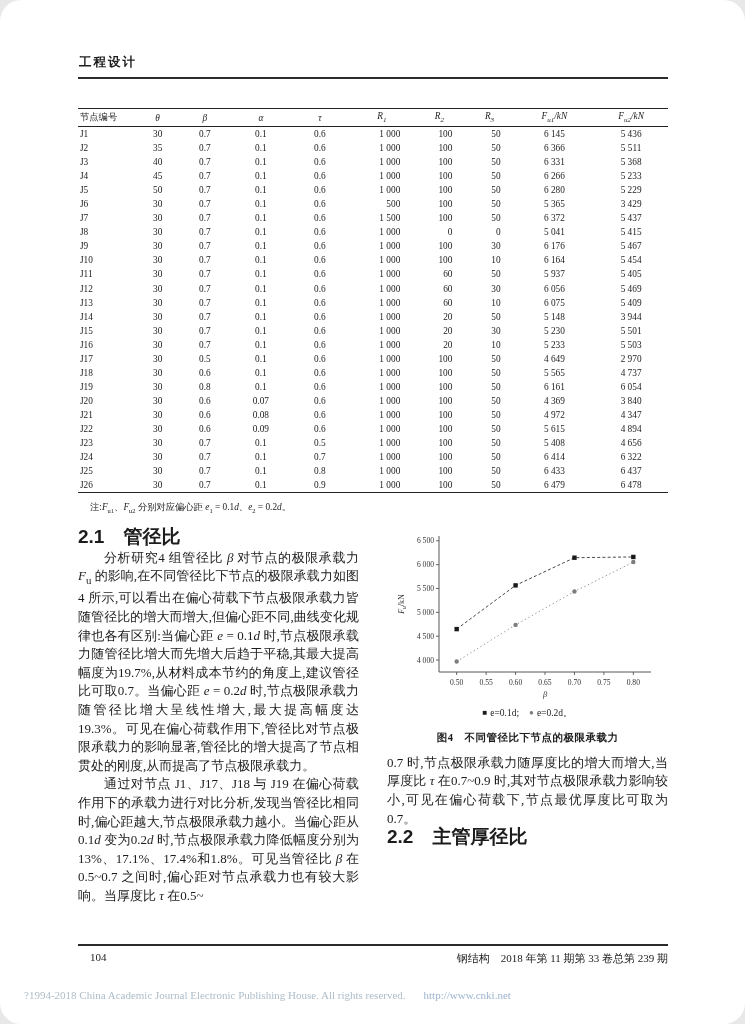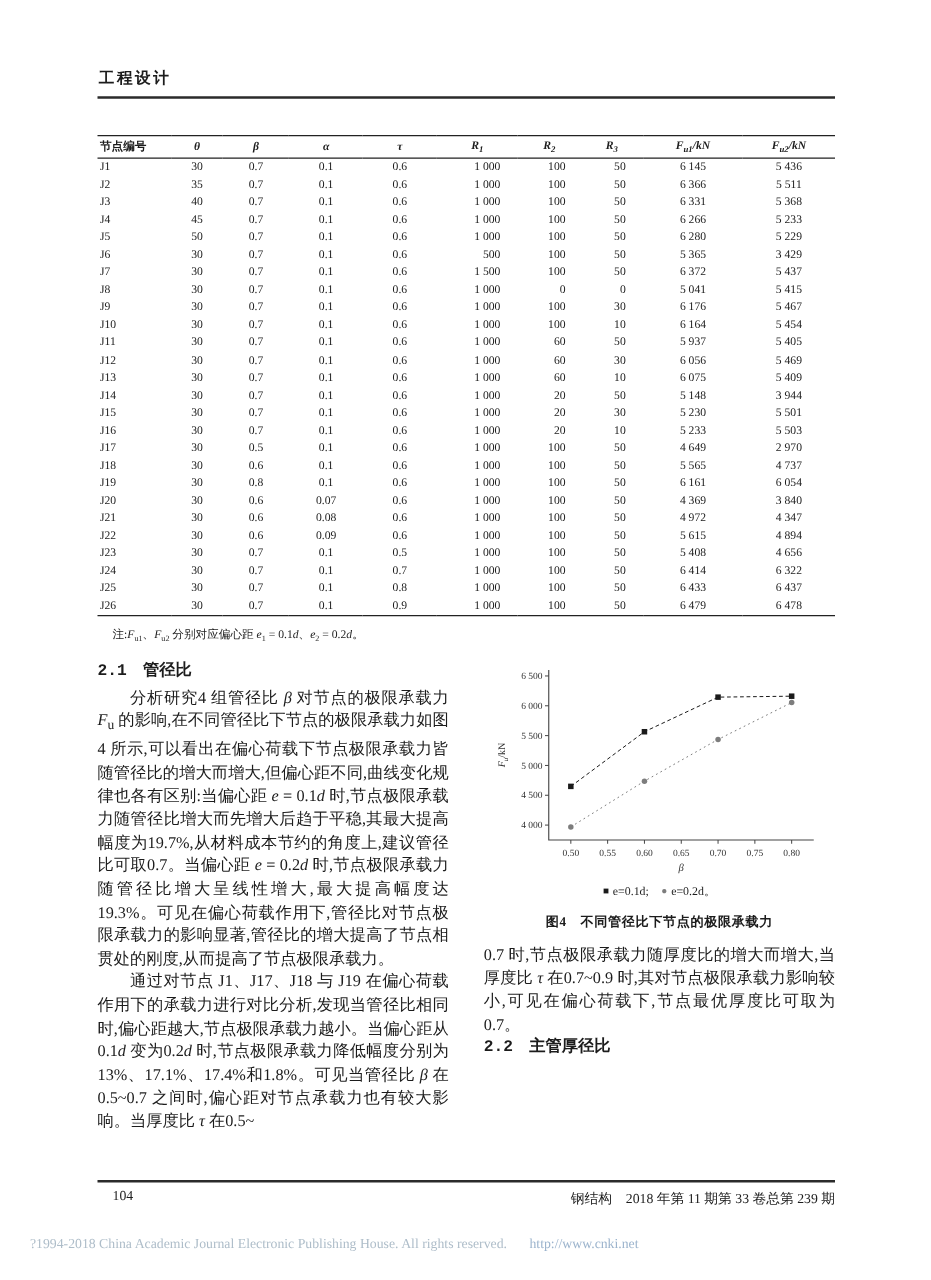--- a/index.html
+++ b/index.html
@@ -1,39 +1,39 @@
 <!DOCTYPE html>
 <html><head>
 <meta charset="utf-8">
 <style>
   html,body{margin:0;padding:0;background:#e8e8e8;}
   .page{position:relative;width:745px;height:1024px;background:#ffffff;margin:0 auto;
-        font-family:"Liberation Serif","DejaVu Serif",serif;color:#1c1c1c;overflow:hidden;}
+        font-family:"Liberation Serif","DejaVu Serif",serif;color:#1c1c1c;overflow:hidden;border-radius:21px;}
   .runhead{position:absolute;left:79px;top:54px;font-size:12.5px;font-weight:bold;letter-spacing:2px;}
   .head-rule{position:absolute;left:78px;top:77px;width:590px;height:2px;background:#2b2b2b;}
   .tbl-caption{position:absolute;left:78px;top:90px;width:590px;text-align:center;
                font-size:11.5px;font-weight:bold;letter-spacing:1px;}
   table.results{position:absolute;left:78px;top:108px;width:590px;border-collapse:collapse;
                 font-size:9.3px;border-top:1.8px solid #222;border-bottom:1.8px solid #222;}
   table.results thead tr{border-bottom:1px solid #222;}
-  table.results th{font-weight:bold;height:17px;padding:0;text-align:center;}
+  table.results th{font-weight:normal;height:17px;padding:0;text-align:center;}
   table.results th.sym{font-style:italic;}
   table.results th:first-child{text-align:left;padding-left:2px;}
   table.results td{height:14.05px;padding:0;text-align:center;line-height:14.05px;}
   table.results td:first-child{text-align:left;padding-left:2px;}
   table.results td.r1,table.results th sub{font-size:7px;}
   td.num-r{text-align:right !important;}
   .note{position:absolute;left:90px;top:501px;font-size:9.3px;}
   .note sub{font-size:6.5px;}
   .cols{position:absolute;left:78px;top:528px;width:590px;display:flex;gap:28px;}
   .col{width:281px;font-size:13px;line-height:18.6px;text-align:justify;}
   .col p{margin:0;text-indent:2em;}
   .col p.cont{text-indent:0;}
-  .h2{font-weight:bold;font-size:13px;margin:0 0 2px 0;
-      font-family:Liberation Mono, monospace;}
+  .h2{font-weight:bold;font-size:19px;margin:0 0 2px 0;
+      font-family:Liberation Sans, sans-serif;}
   .figure{width:281px;margin-bottom:6px;}
   .chartbox{width:270px;margin:0 auto;}
   .legend{text-align:center;font-size:9.5px;margin-top:-2px;}
   .legend .mk{font-size:8px;vertical-align:1px;margin-right:3px;}
   .legend .entry{margin:0 5px;}
   .fig-caption{text-align:center;font-weight:bold;font-size:10.5px;margin-top:7px;letter-spacing:.5px;}
   .foot-rule{position:absolute;left:78px;top:944px;width:590px;height:1.6px;background:#2b2b2b;}
   .footer{position:absolute;left:78px;top:951px;width:590px;display:flex;
           justify-content:space-between;font-size:11px;}
   .footer .pn{padding-left:12px;}

